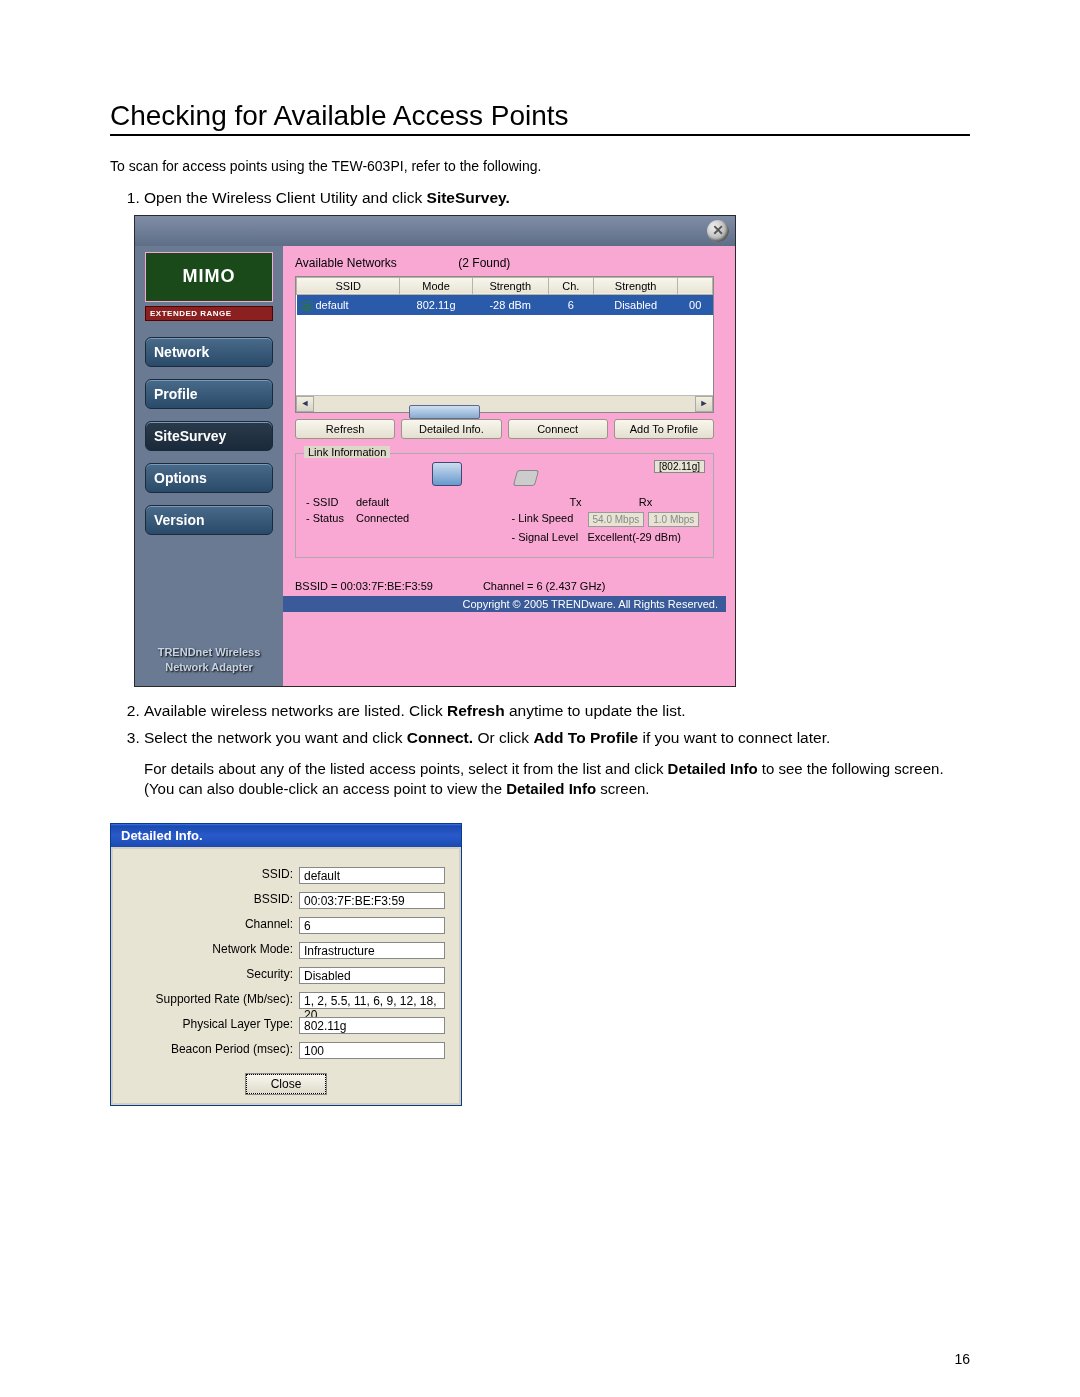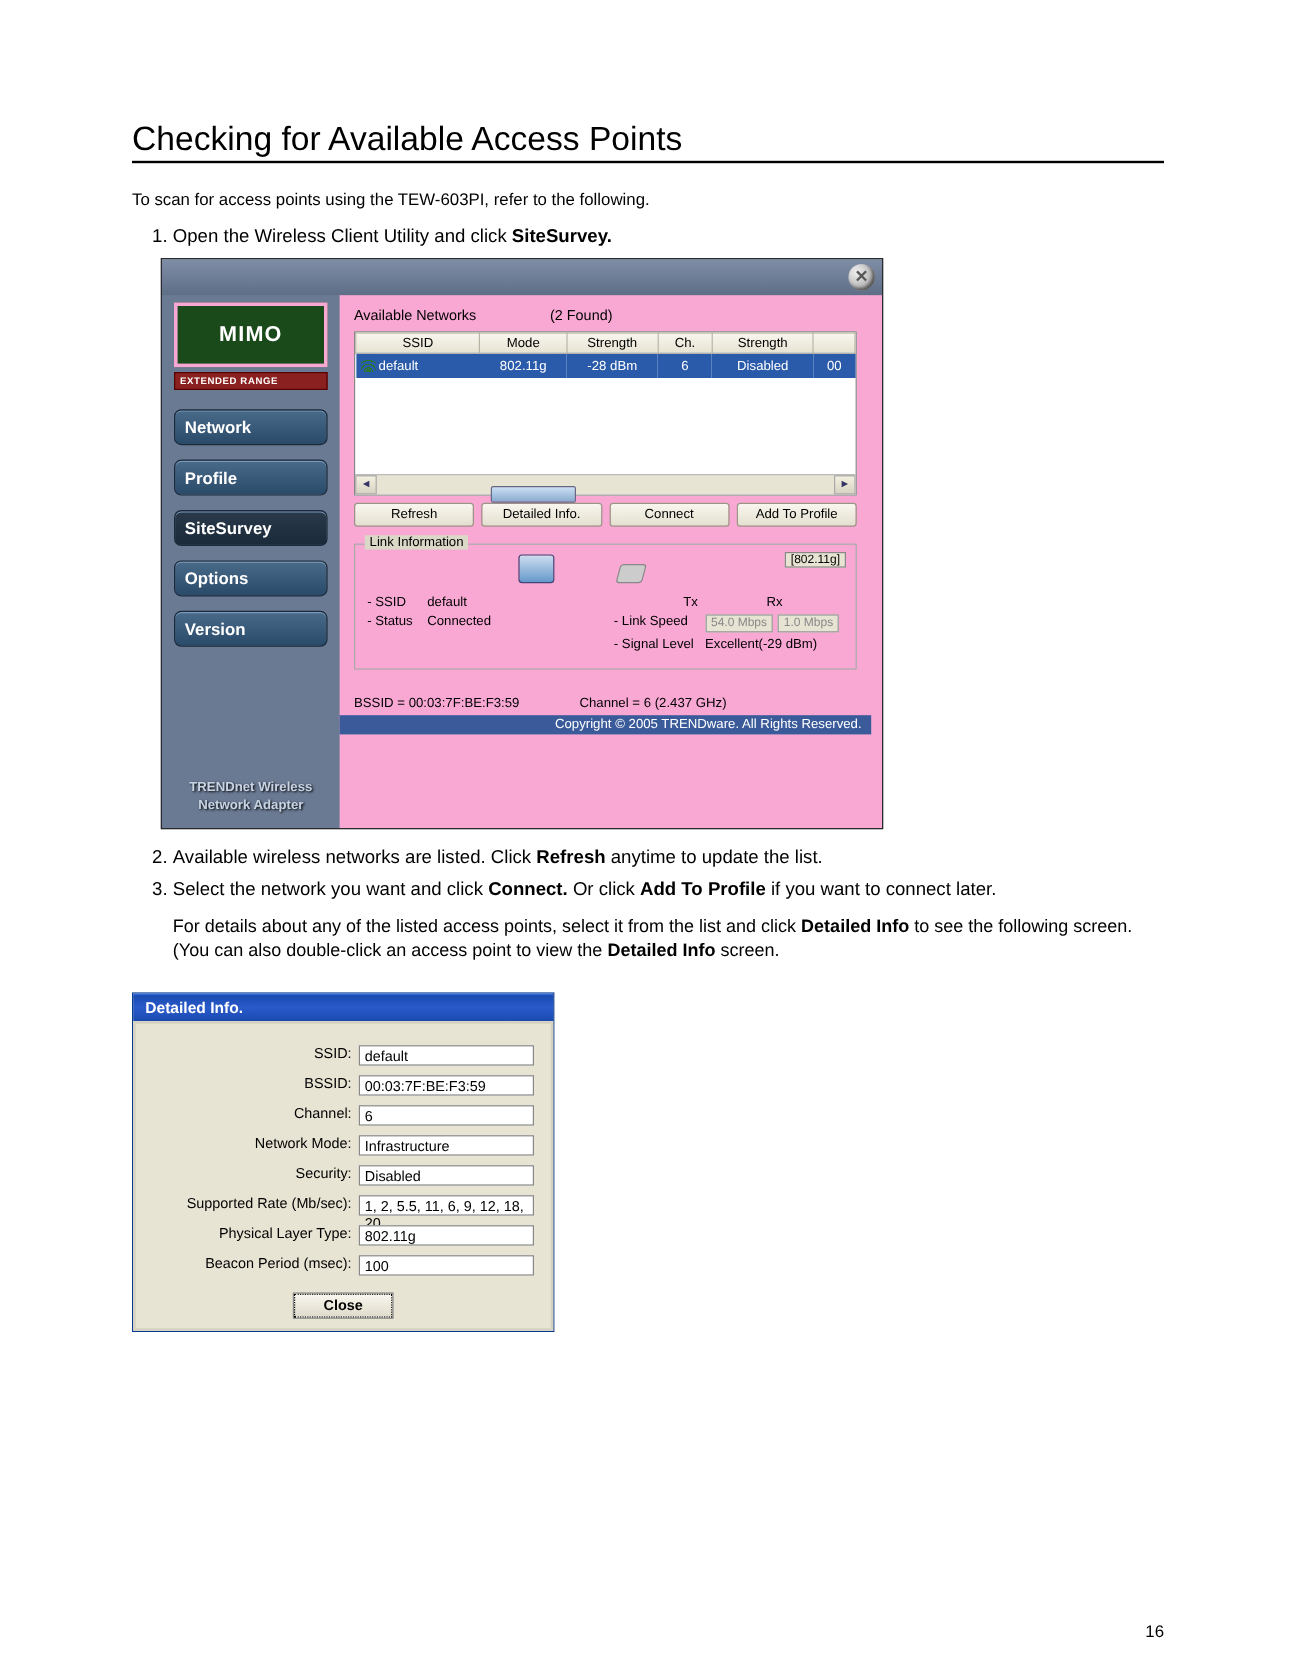--- a/index.html
+++ b/index.html
@@ -69,21 +69,21 @@
   .app-body { display: flex; }
   .sidebar {
     width: 148px;
     background: #6b7a93;
     padding: 6px 10px 10px 10px;
     box-sizing: border-box;
   }
   .logo {
     height: 48px;
     background: #1a4a1a;
-    border: 3px solid #f9a8d4;
+    border: 1px solid #f9a8d4;
     margin-bottom: 4px;
     color: #fff;
     font-weight: bold;
     display: flex;
     align-items: center;
     justify-content: center;
     position: relative;
     overflow: hidden;
   }
   .logo .big { font-size: 18px; letter-spacing: 1px; }
@@ -239,21 +239,20 @@
   .dlab { width: 166px; text-align: right; padding-right: 6px; font-size: 12px;}
   .dval { flex:1; border:1px solid #888; background:#fff; padding: 1px 4px; font-size:12px; height:17px; box-sizing:border-box;}
   .close-btn-row { text-align:center; margin-top:18px; }
   .close-btn {
     border: 1px dotted #000;
     outline: 1px solid #888;
     background: linear-gradient(#f8f6ee,#e0dccc);
     padding: 2px 24px;
     font-size: 12px;
     cursor:pointer;
-    font-weight:bold;
   }
   .pagenum { position:absolute; bottom:30px; right:110px; font-size:14px;}
   .note-para { margin-left: 34px; margin-top:10px; line-height:1.35;}
   .mode-badge { position:absolute; right:8px; top:6px; border:1px solid #888; padding:0 4px; font-size:10px; background:#e8e4d4;}
 </style>
 </head>
 <body>
 
 <div class="page">
   <h1 class="title">Checking for Available Access Points</h1>

